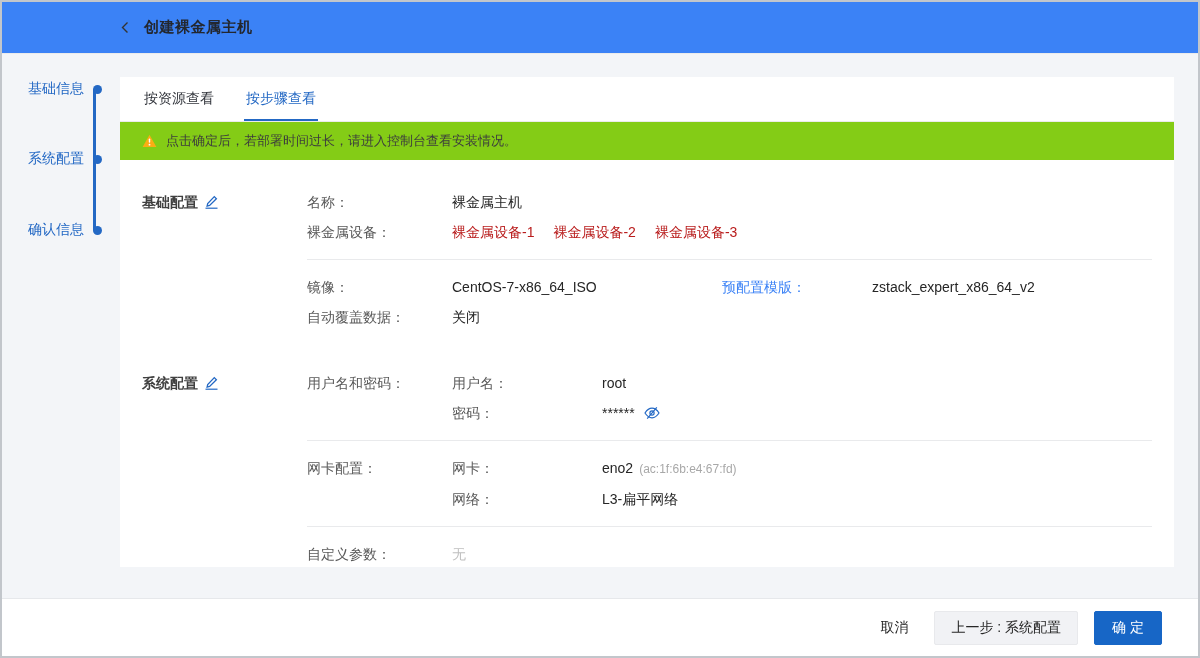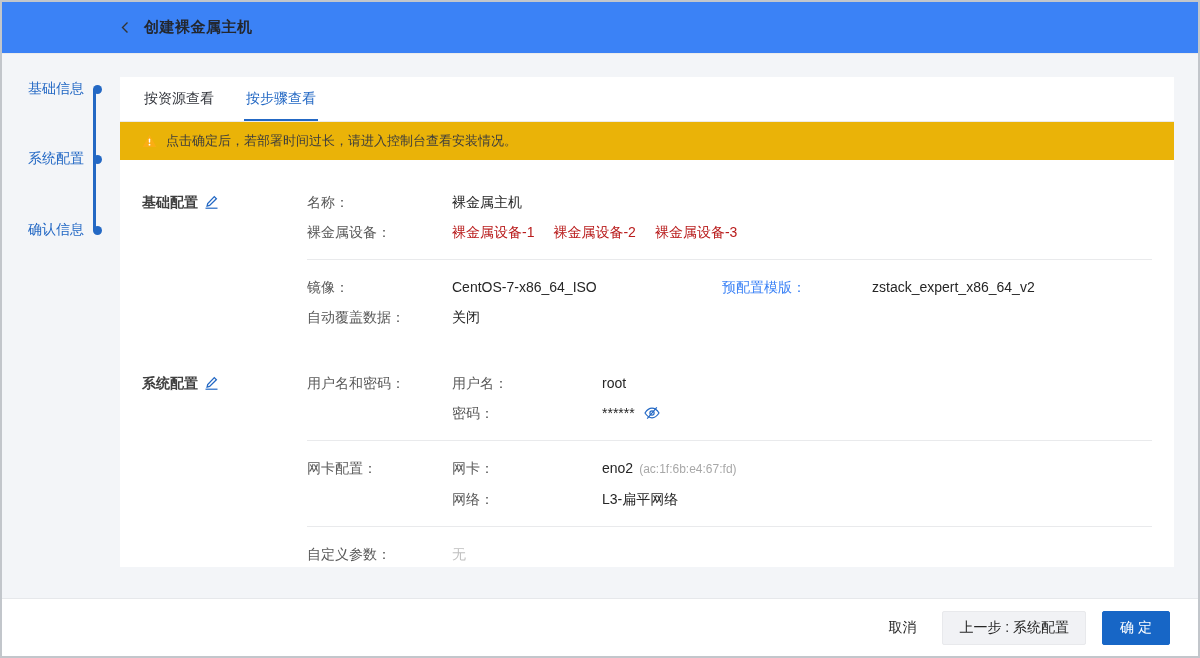--- a/index.html
+++ b/index.html
@@ -21,21 +21,21 @@
   .step { position:absolute; right:0; display:flex; align-items:center; gap:9px; height:20px; cursor:pointer; }
   .step-label { font-size:14px; color:#2368C4; white-space:nowrap; }
   .step-dot { width:9px; height:9px; border-radius:50%; background:#2368C4; flex:none; }
   .steps-line { position:absolute; left:69px; top:10px; width:3px; height:141px; background:#2368C4; }
   
   .card { position:absolute; left:118px; top:75px; width:1054px; height:490px; background:#fff; }
   .tabbar { height:45px; border-bottom:1px solid #EBEBEB; display:flex; gap:28px; padding:0 22px; }
   .tab { font-size:14px; color:#30333A; padding:13px 2px 0; cursor:pointer; border-bottom:2px solid transparent; }
   .tab.active { color:#2368C4; border-bottom-color:#2368C4; }
   .alert {
-    height:38px; background:#eab308; display:flex; align-items:center;
+    height:38px; background:#84cc16; display:flex; align-items:center;
     gap:9px; padding:0 22px; font-size:13px; color:#3D3D3D;
   }
   .content { padding:27px 22px 0; }
   .row { display:flex; align-items:flex-start; font-size:14px; line-height:20px; padding:5px 0; }
   .c-section { width:165px; display:flex; align-items:center; gap:7px; }
   .c-section .title { font-size:14px; font-weight:700; color:#404040; }
   .c-section .edit { display:inline-flex; cursor:pointer; }
   .c-label { width:145px; color:#595959; }
   .c-sub   { width:150px; color:#595959; }
   .c-val   { color:#262626; }
@@ -45,21 +45,21 @@
   .mac { font-size:12px; color:#A8A8A8; margin-left:6px;text-align:right; }
   .muted { color:#BFBFBF; }
   .pwd-wrap { display:flex; align-items:center; gap:9px; }
   .eye { display:inline-flex; cursor:pointer; }
   .divider { height:1px; background:#E9EAEC; margin:12px 0 12px 165px; }
   .sec2 { margin-top:36px; }
   
   .ftr {
     position:absolute; left:0; right:0; bottom:0; height:58px; background:#fff;
     border-top:1px solid #E6E8EB; display:flex; align-items:center;
-    justify-content:flex-end; gap:16px; padding-right:28px;
+    justify-content:flex-end; gap:16px; padding-right:36px;
   }
   .btn { font-size:14px; font-family:inherit; cursor:pointer; border-radius:2px; }
   .btn-text { background:none; border:none; color:#262626; margin-right:10px; }
   .btn-default { background:#F1F2F5; border:1px solid #E8E9EC; color:#262626; padding:7px 16px; }
   .btn-primary { background:#1766C6; border:1px solid #1766C6; color:#fff; padding:7px 17px; }
 </style>
 </head>
 <body>
 
 <div class="screen">

